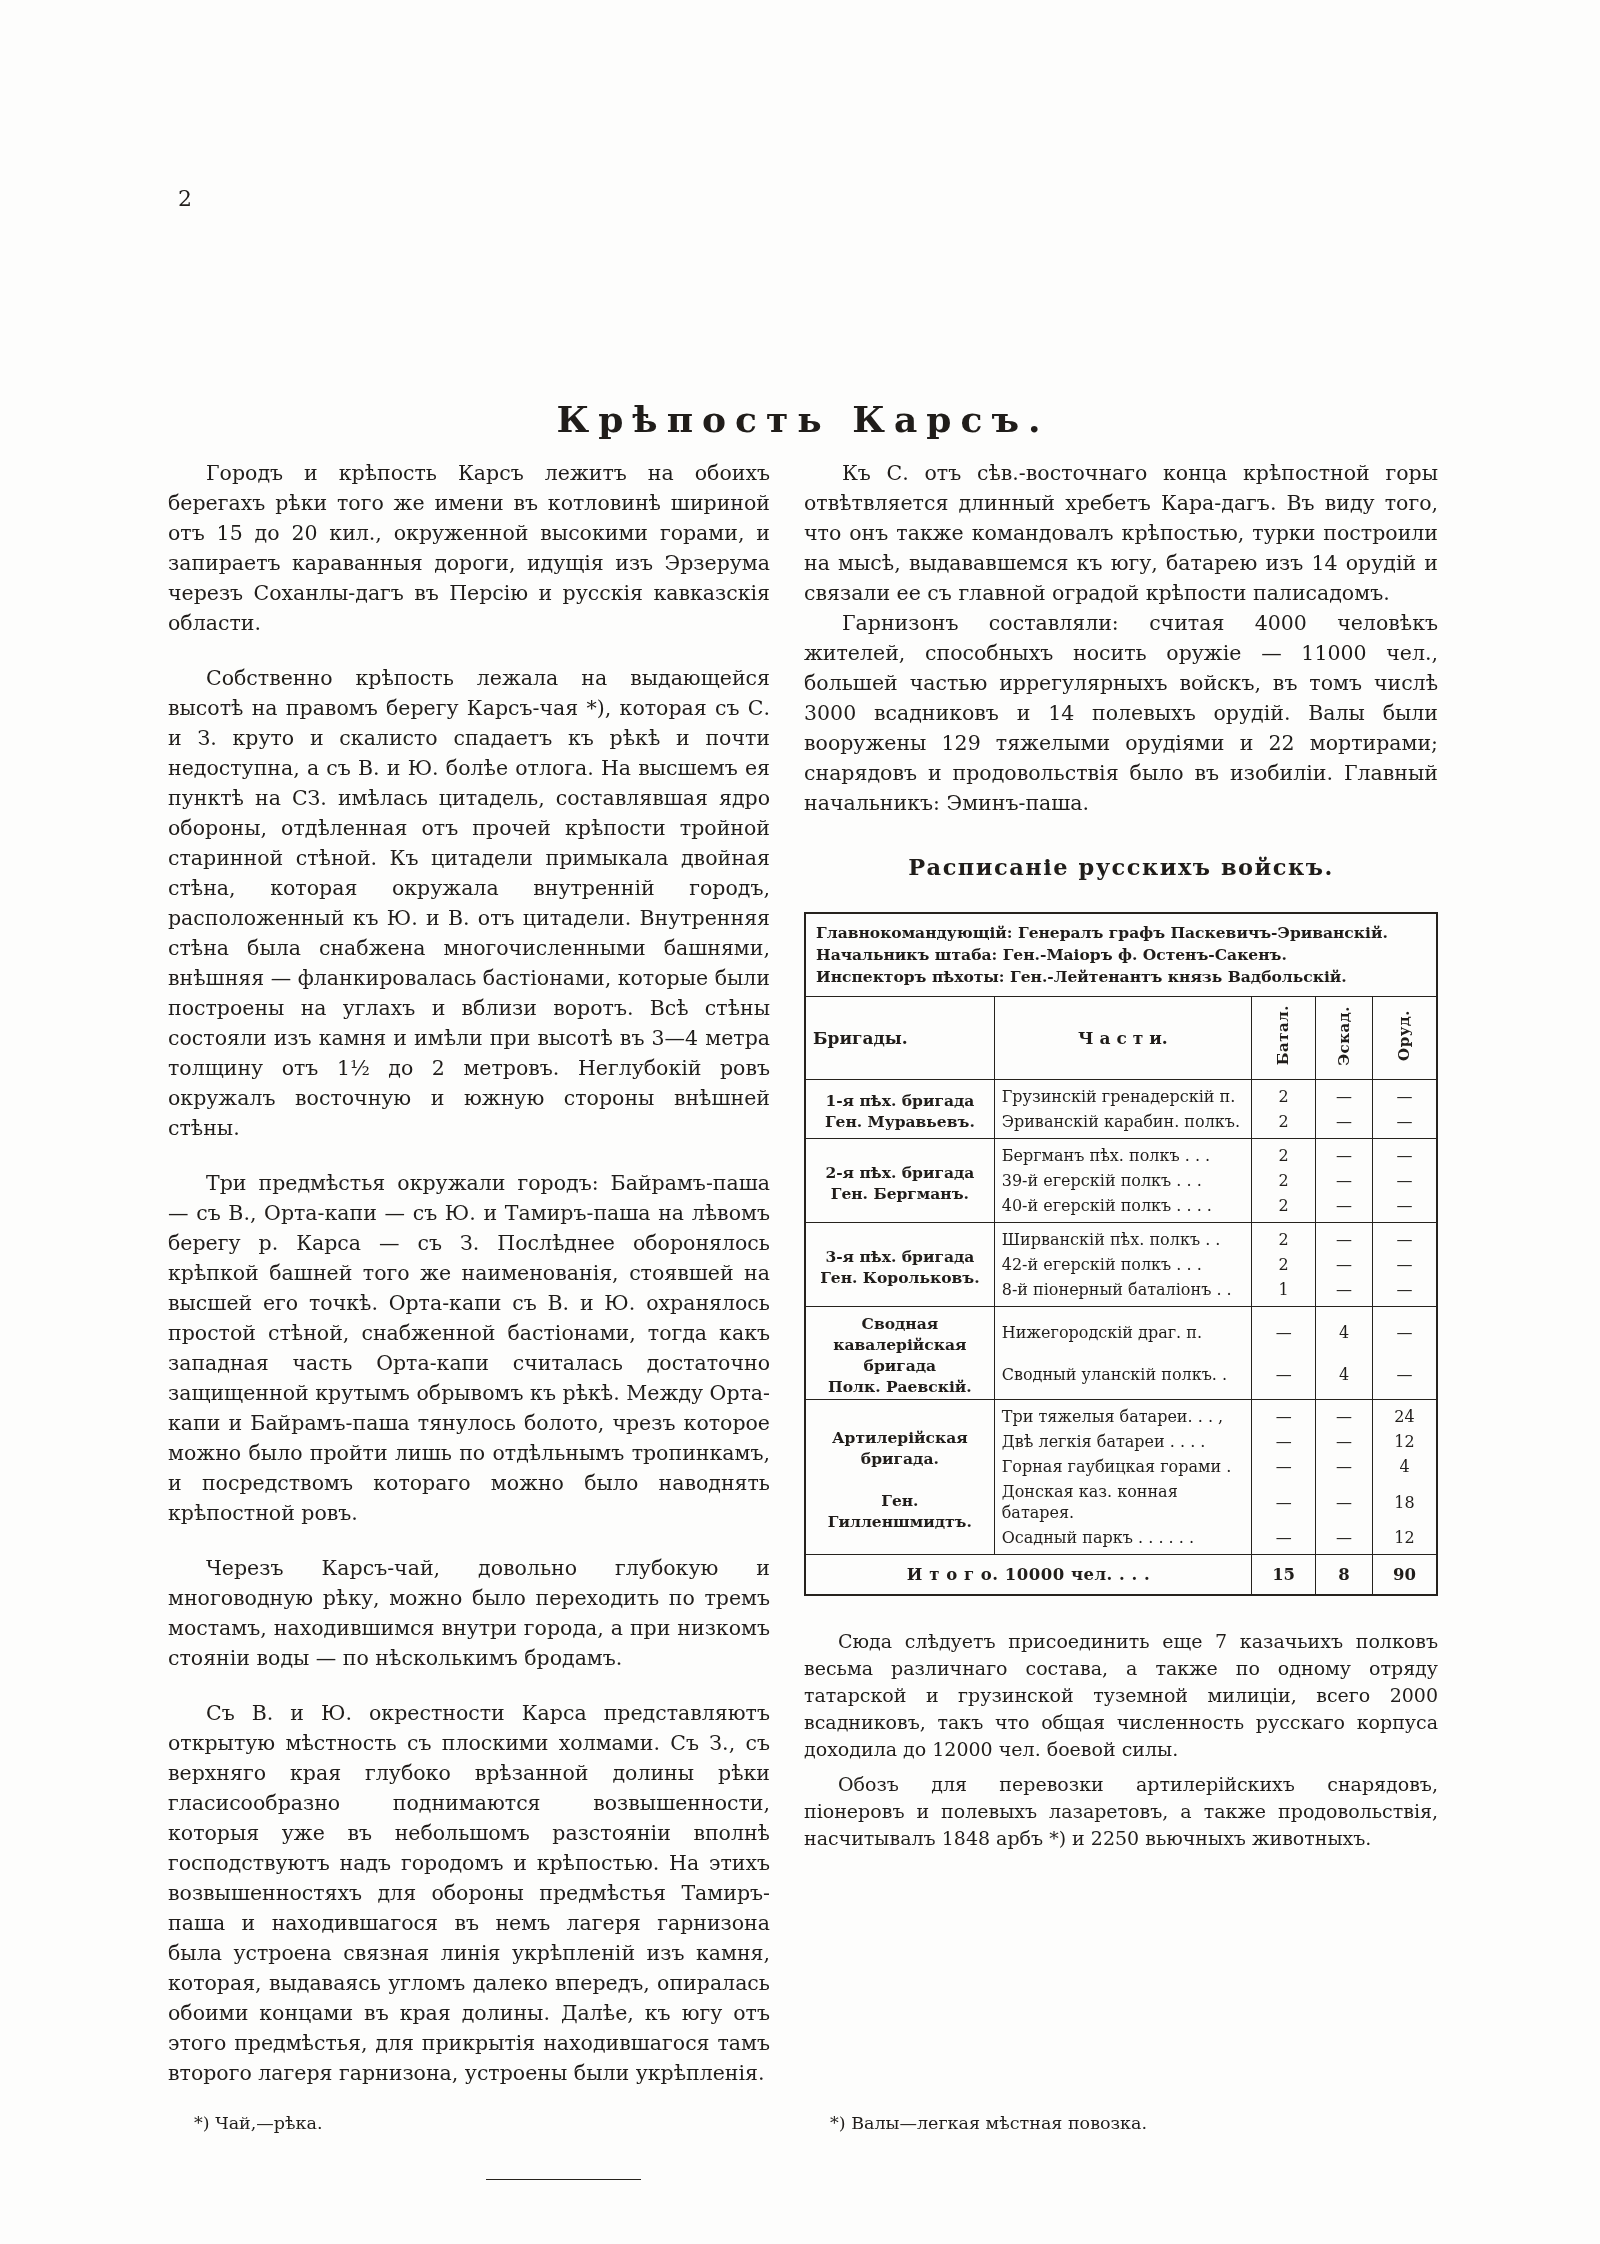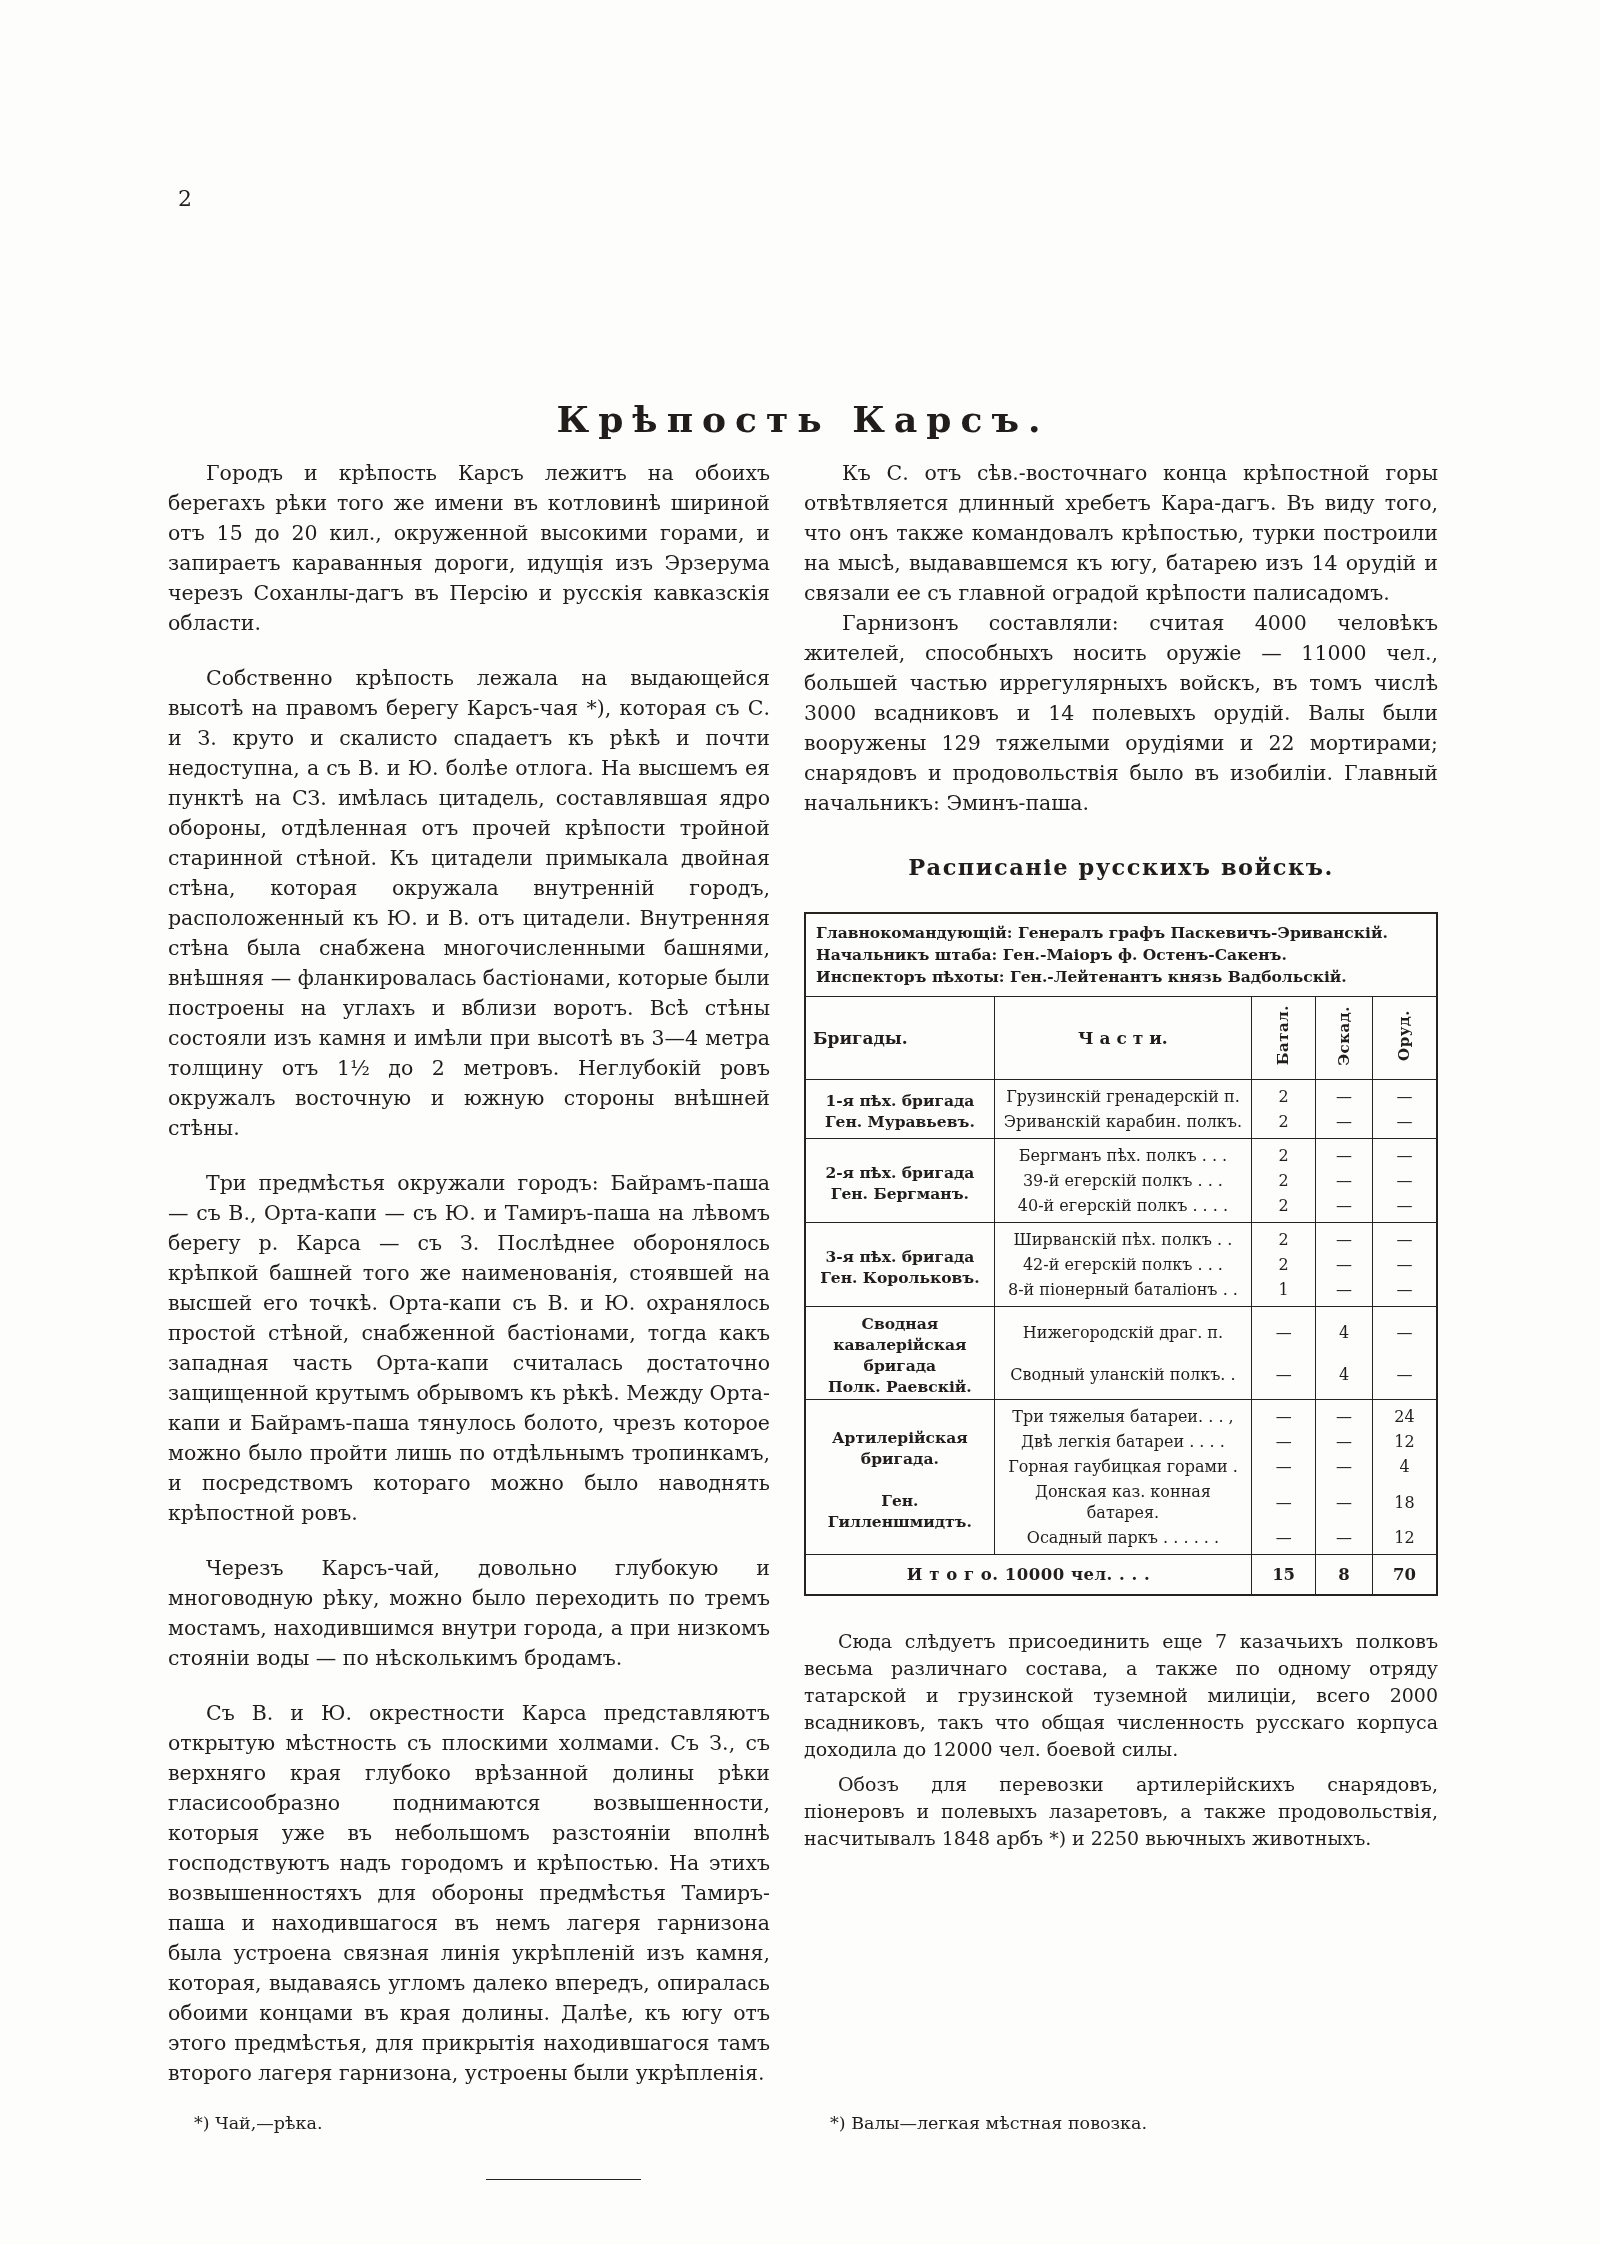--- a/index.html
+++ b/index.html
@@ -94,21 +94,21 @@
     letter-spacing: 0.5px;
   }
   td.brig {
     font-size: 15.5px;
     font-weight: bold;
     text-align: center;
     vertical-align: middle;
     white-space: pre-line;
     line-height: 21px;
   }
-  td.unit { border-left: 1.2px solid #26221d; text-align: center; }
+  td.unit { border-left: 1.2px solid #26221d; }
   td.num  { border-left: 1.2px solid #26221d; text-align: center; }
   tr.g  > td { border-top: 1.2px solid #26221d; padding-top: 6px; }
   tr.ge > td { padding-bottom: 6px; }
   tr.total > td {
     border-top: 1.6px solid #26221d;
     font-weight: bold;
     font-size: 16.5px;
     padding: 9px 20px;
   }
   td.total-label { text-align: center; letter-spacing: 0.5px; }
@@ -277,21 +277,21 @@
             <td class="unit">Осадный паркъ . . . . . .</td>
             <td class="num">—</td>
             <td class="num">—</td>
             <td class="num">12</td>
           </tr>
 
           <tr class="total">
             <td class="total-label" colspan="2">И т о г о. 10000 чел. . . .</td>
             <td class="num">15</td>
             <td class="num">8</td>
-            <td class="num">70</td>
+            <td class="num">90</td>
           </tr>
         </tbody>
           </table>
 
         <div class="after-table">
           <p>Сюда слѣдуетъ присоединить еще 7 казачьихъ полковъ весьма различнаго состава, а также по одному отряду татарской и грузинской туземной милиціи, всего 2000 всадниковъ, такъ что общая численность русскаго корпуса доходила до 12000 чел. боевой силы.</p>
           <p>Обозъ для перевозки артилерійскихъ снарядовъ, піонеровъ и полевыхъ лазаретовъ, а также продовольствія, насчитывалъ 1848 арбъ *) и 2250 вьючныхъ животныхъ.</p>
         </div>
 
         <div class="footnote">*) Валы—легкая мѣстная повозка.</div>

